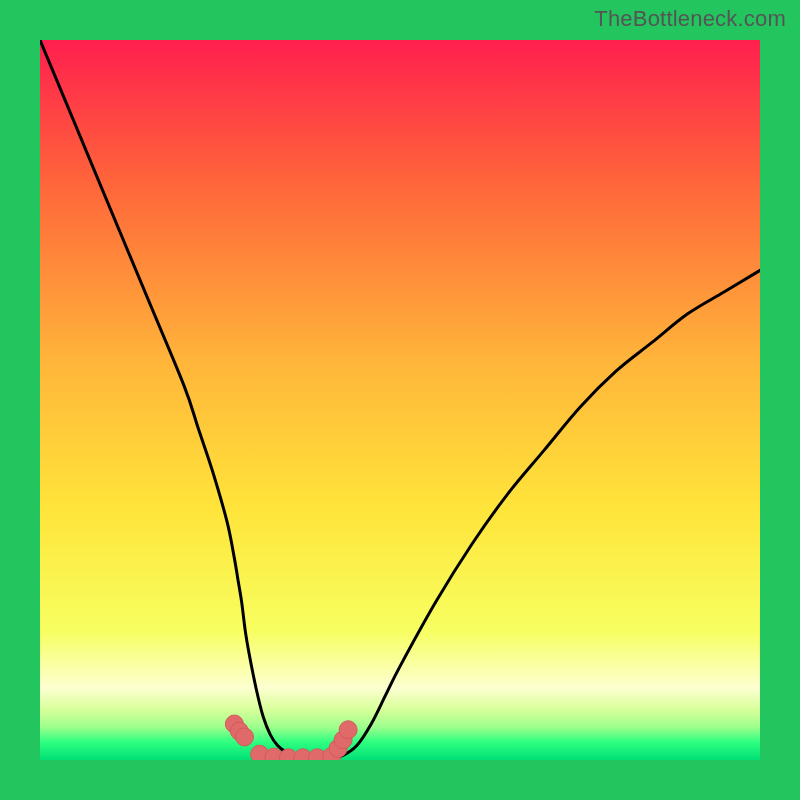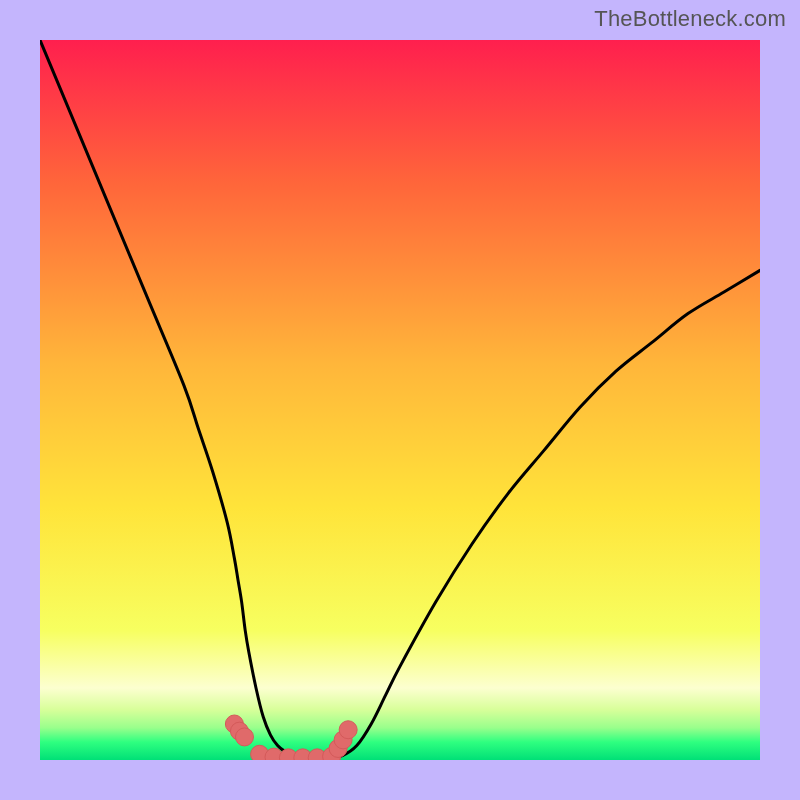--- a/index.html
+++ b/index.html
@@ -8,21 +8,21 @@
     width: 800px;
     height: 800px;
     background: #000;
     overflow: hidden;
     font-family: Arial, Helvetica, sans-serif;
   }
   .stage {
     position: relative;
     width: 800px;
     height: 800px;
-    background: #c4b5fd;
+    background: #22c55e;
   }
   .watermark {
     position: absolute;
     top: 6px;
     right: 14px;
     font-size: 22px;
     font-weight: 500;
     color: #555;
     letter-spacing: 0.2px;
     z-index: 50;

